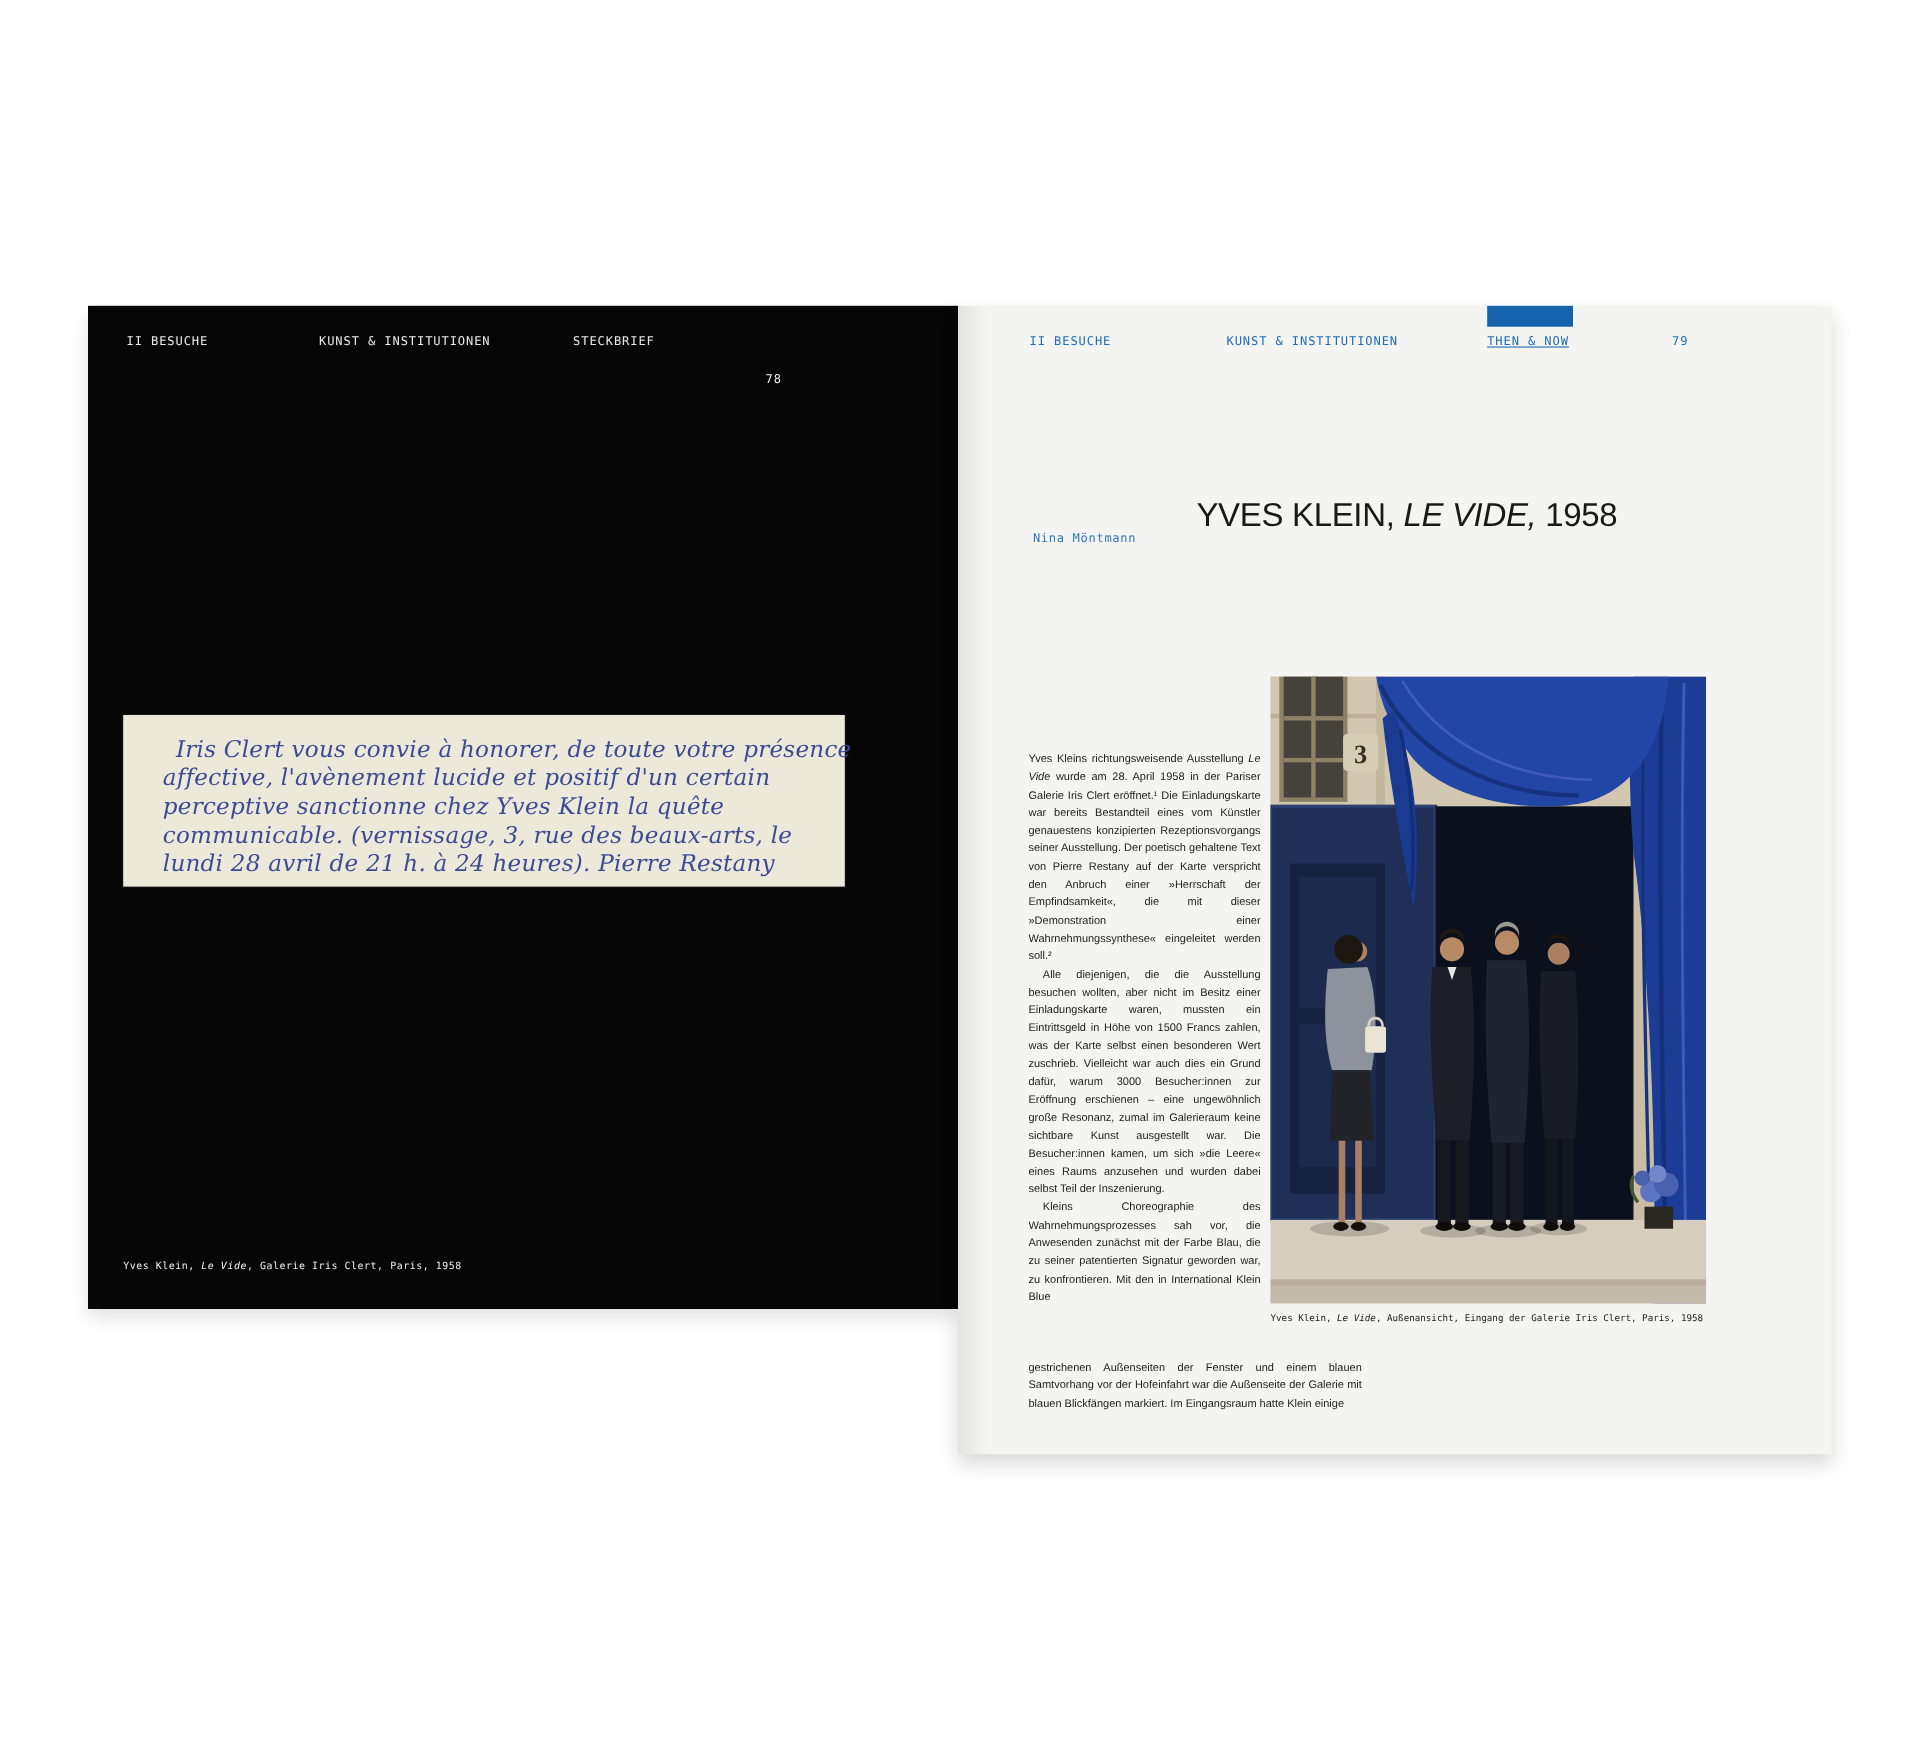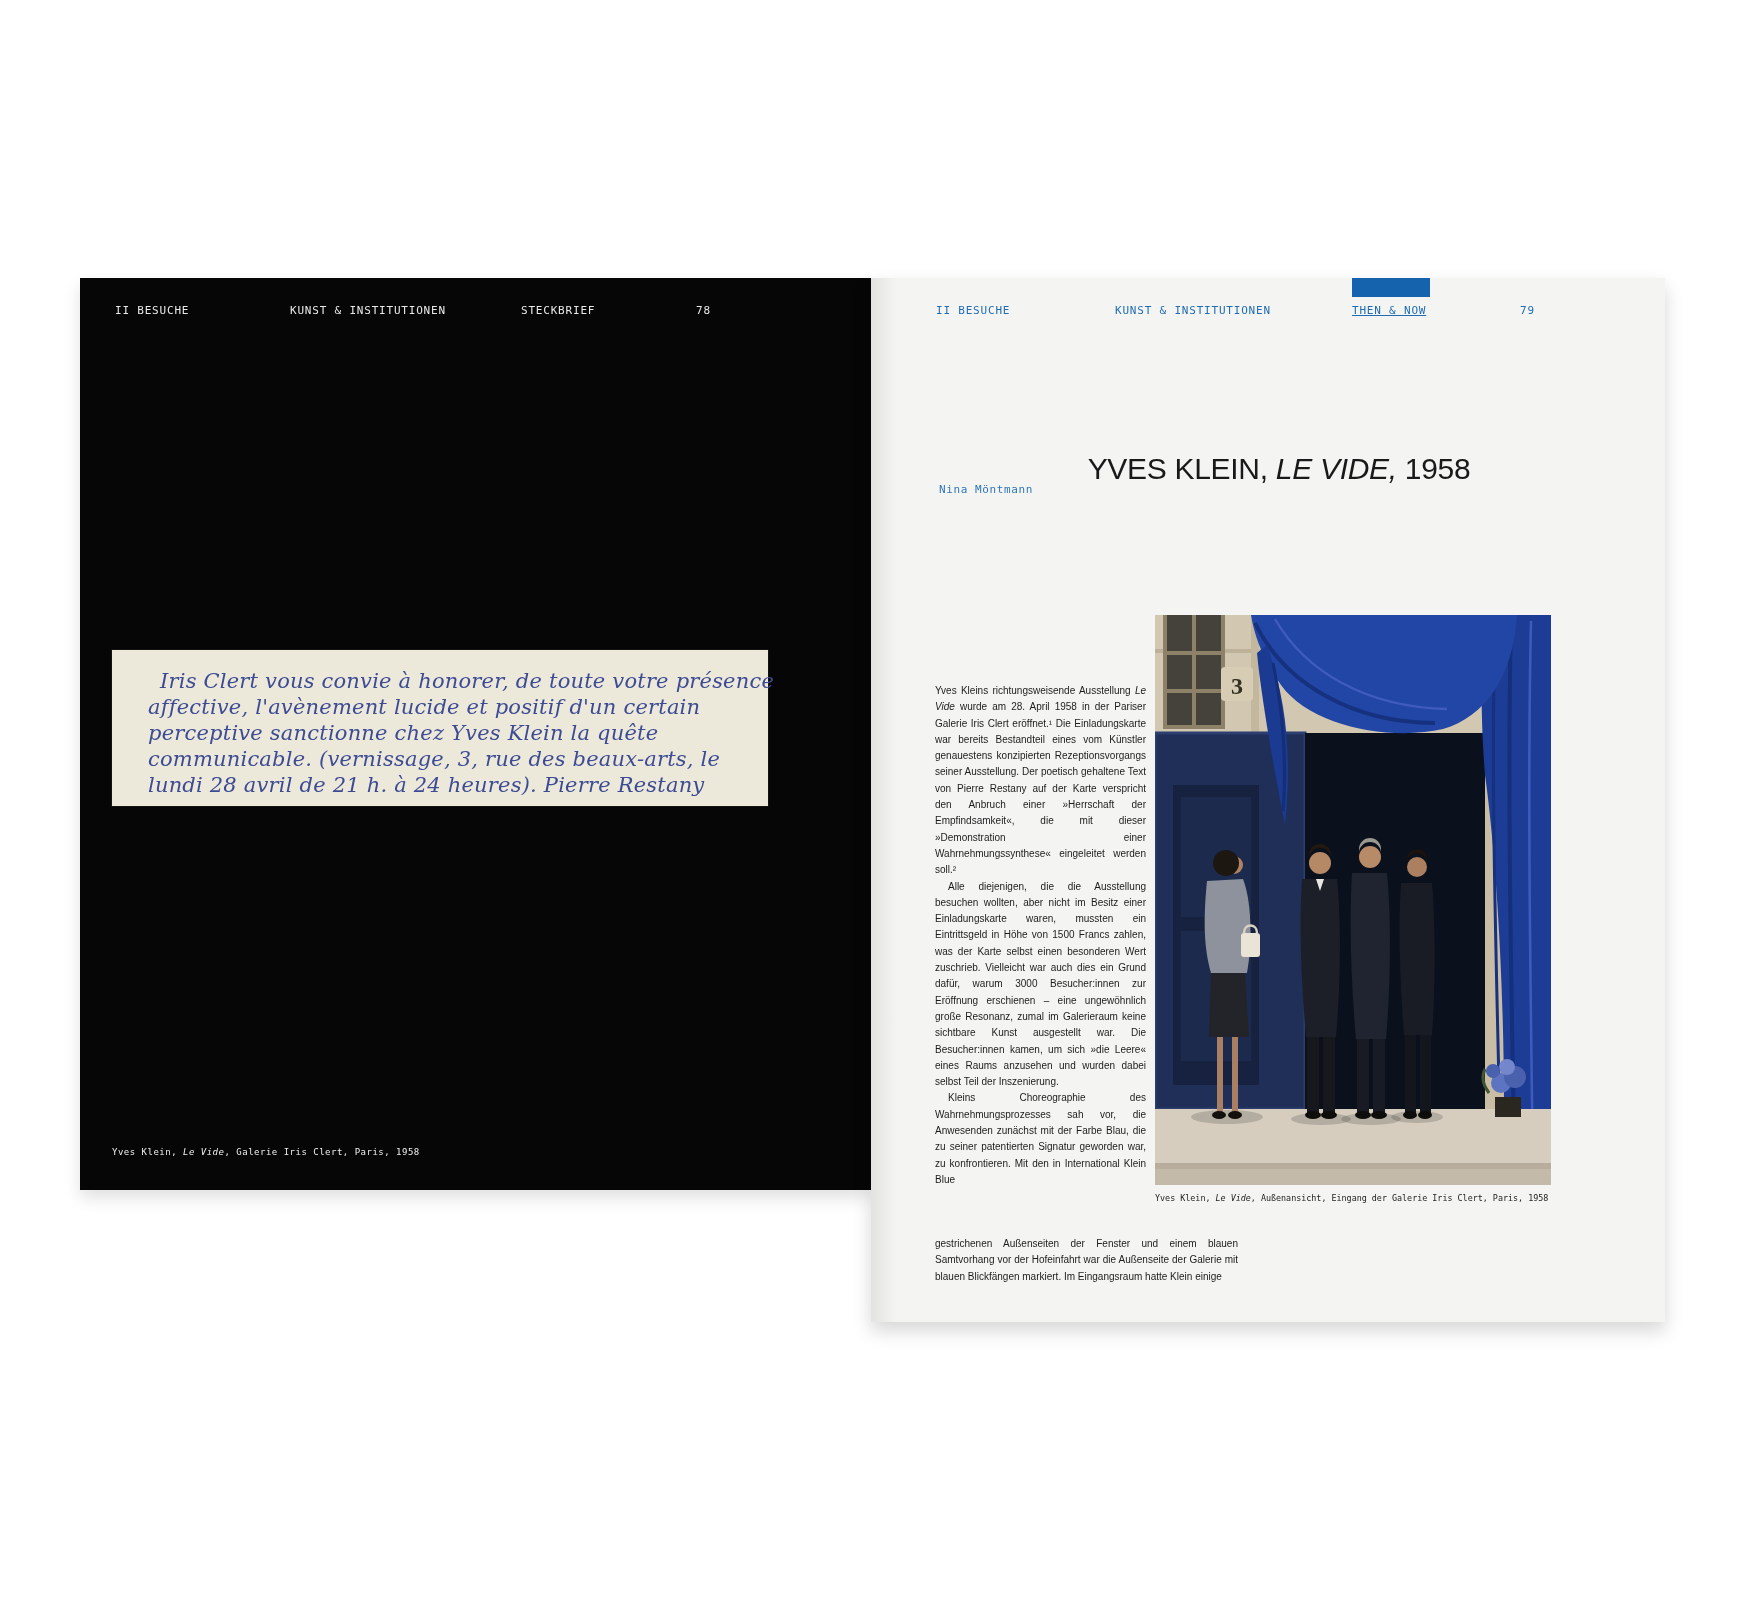--- a/index.html
+++ b/index.html
@@ -19,21 +19,21 @@
   .page-right::before{
     content:"";position:absolute;left:0;top:0;bottom:0;width:26px;
     background:linear-gradient(to right,rgba(0,0,0,0.07),rgba(0,0,0,0));
     pointer-events:none;
   }
   .pg-header{position:absolute;top:26px;left:0;right:0;height:16px;
     font-family:"DejaVu Sans Mono",monospace;font-size:11px;letter-spacing:0.8px;}
   .pg-header span{position:absolute;white-space:nowrap;}
   .pg-header.white{color:#e9e9e9;}
   .pg-header.blue{color:#1f6cb4;}
-  .hL0{left:35px;} .hL1{left:210px;} .hL2{left:441px;} .hL3{left:616px;}
+  .hL0{left:35px;} .hL1{left:210px;} .hL2{left:441px;} .hL3{left:616px;margin-top:34px;}
   .hR0{left:65px;} .hR1{left:244px;} .hR2{left:481px;text-decoration:underline;} .hR3{left:649px;}
   .tab-marker{position:absolute;left:481px;top:0;width:78px;height:19px;background:#1563ac;}
 
   .invite-card{
     position:absolute;left:32px;top:372px;width:656px;height:156px;
     background:#ece8da;box-sizing:border-box;padding:18px 24px 0 36px;
     box-shadow:0 0 0 1px rgba(255,255,255,0.06);
   }
   .script-line{
     font-family:"DejaVu Serif",serif;font-style:italic;

